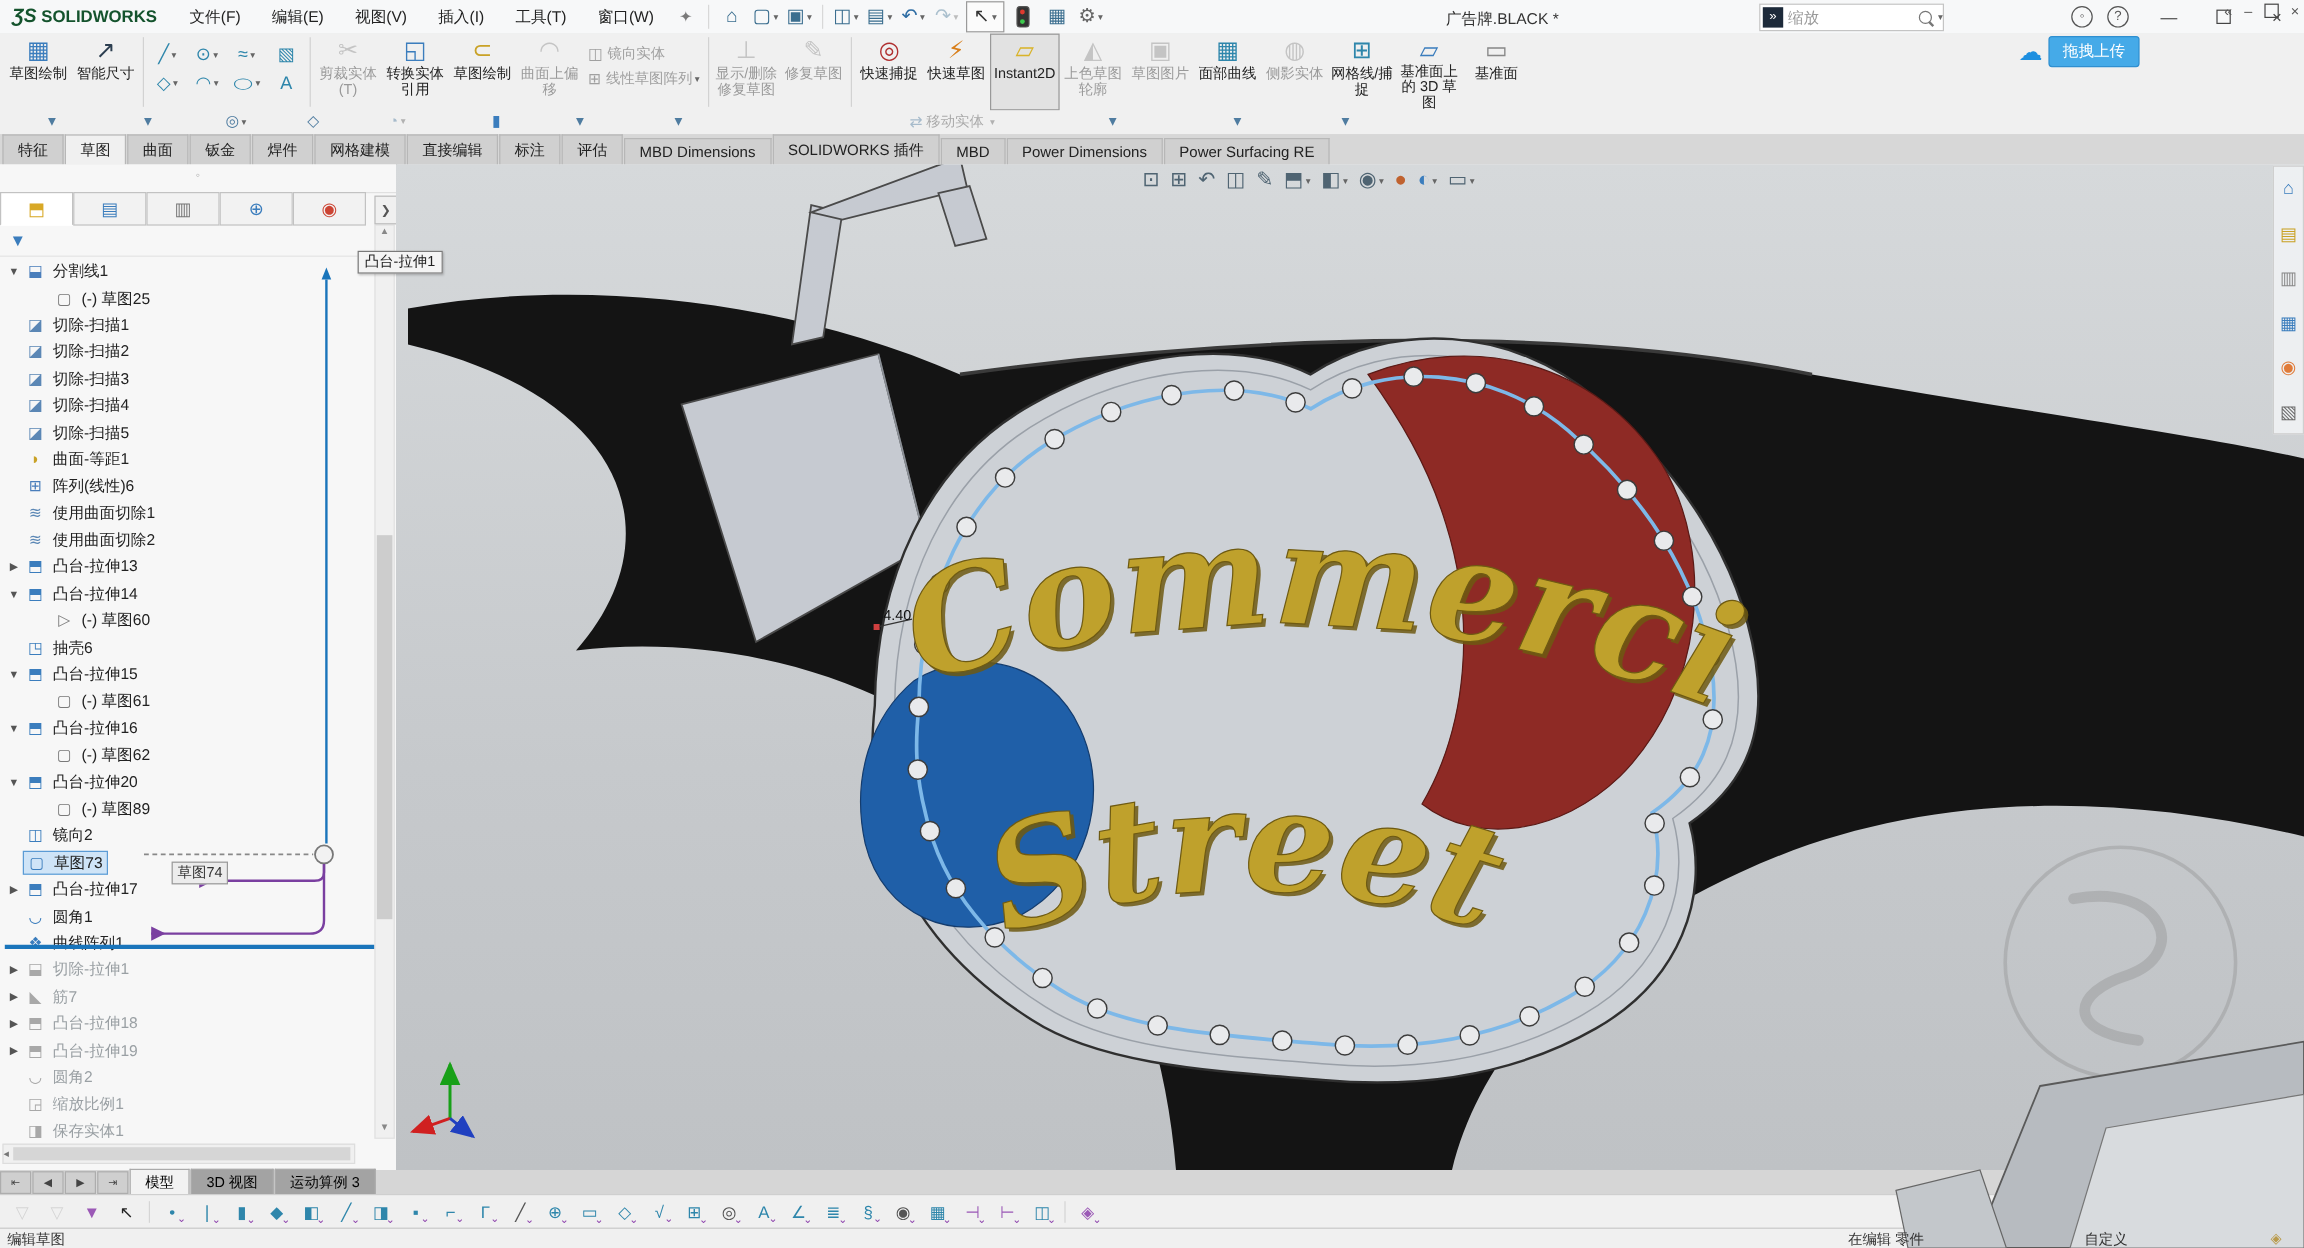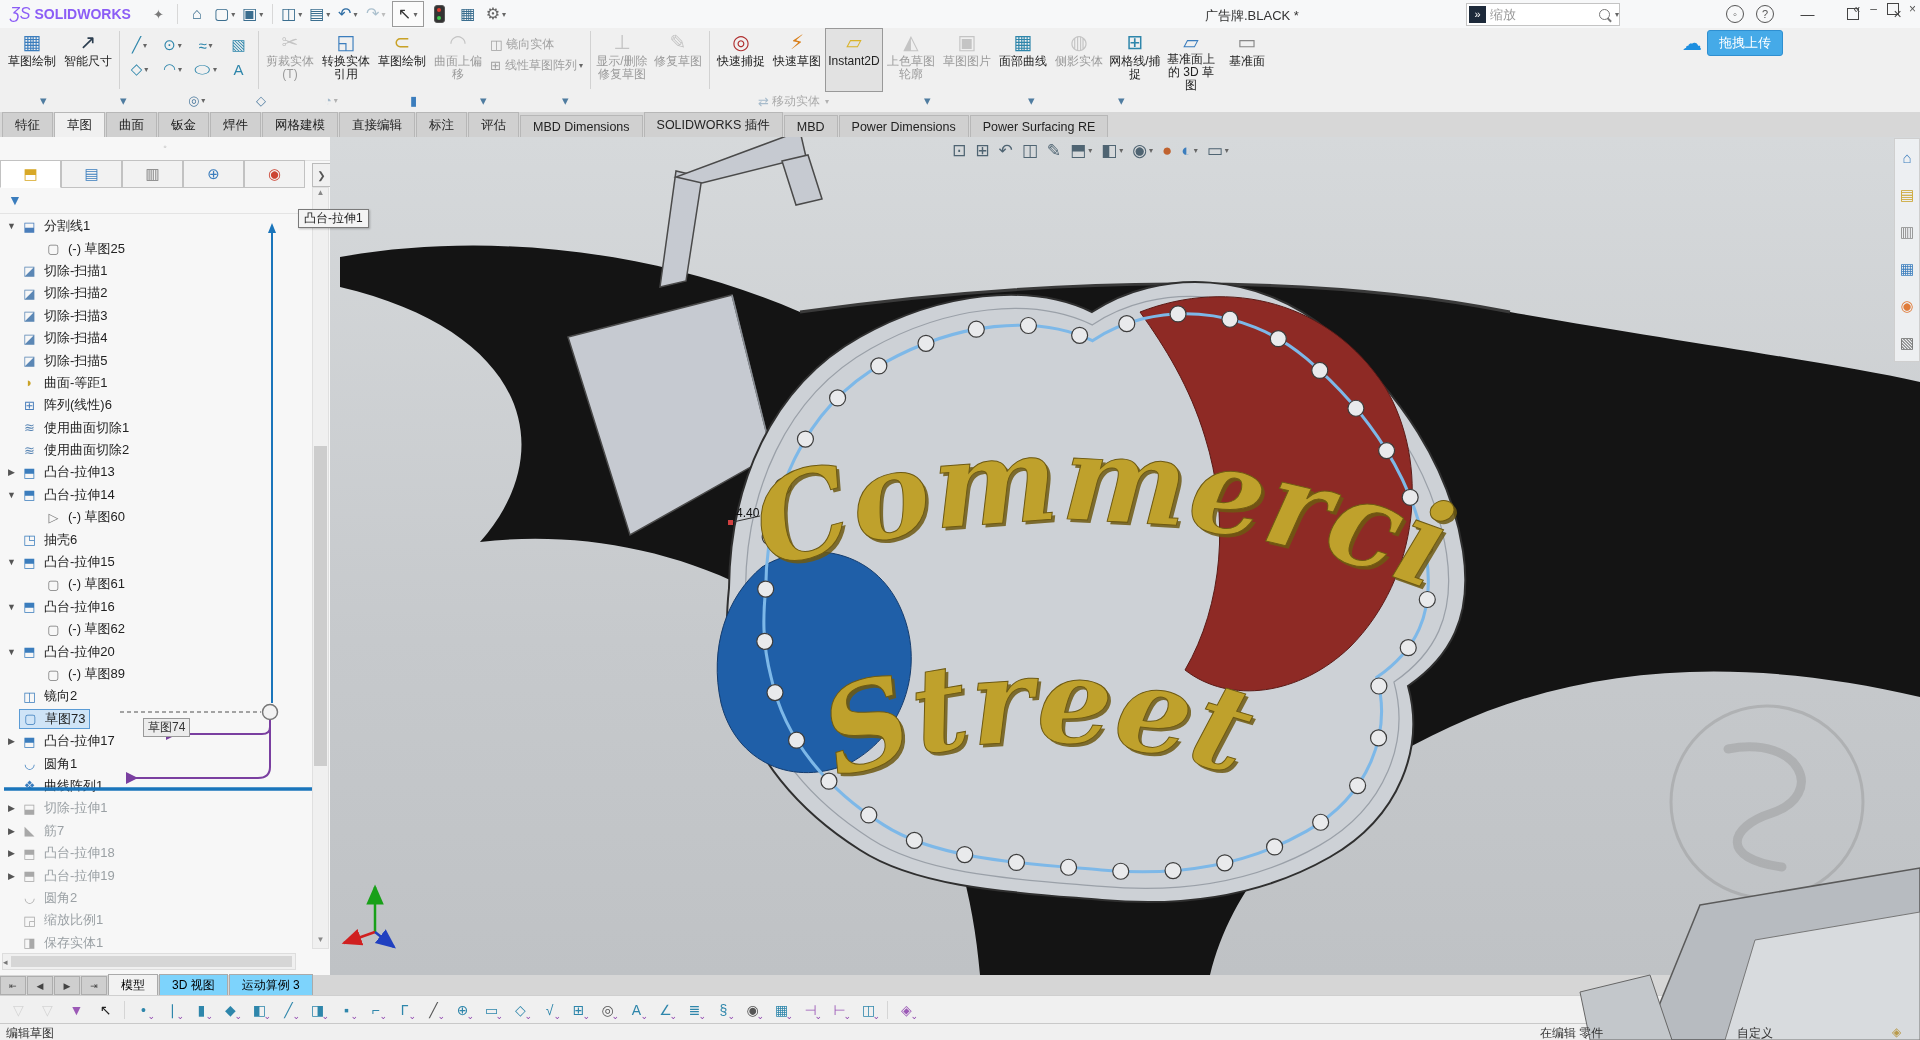--- a/index.html
+++ b/index.html
@@ -2,21 +2,21 @@
 <html><head>
 <meta charset="utf-8">
 <style>
   html,body{margin:0;padding:0;background:#888;}
   #app{position:relative;width:1920px;height:1040px;overflow:hidden;
        font-family:"Liberation Sans","DejaVu Sans",sans-serif;background:#f0f0f0;
        -webkit-user-select:none;user-select:none;}
   
   .menubar{position:absolute;left:0;top:0;right:0;height:28px;background:#f7f8f9;
            border-bottom:1px solid #e3e3e3;display:flex;align-items:center;}
-  .brand{color:#8b5cf6;font-weight:normal;font-size:14px;margin:0 14px 0 10px;white-space:nowrap;text-align:right;}
+  .brand{color:#14532d;font-weight:bold;font-size:14px;margin:0 14px 0 10px;white-space:nowrap;text-align:right;}
   .brand i{font-style:italic;margin-right:4px;font-size:16px;}
   .menu-item{font-size:13px;color:#222;padding:0 13px;height:28px;line-height:28px;cursor:default;}
   .pin{color:#7a7a7a;font-size:13px;padding:0 8px;}
   .qsep{width:1px;height:20px;background:#d8d8d8;margin:0 5px;}
   .qbtn{display:flex;align-items:center;justify-content:center;min-width:24px;height:24px;
         margin:0 2px;color:#3b6e8f;}
   .qbtn .g{font-size:16px;line-height:16px;}
   .qbtn.dis{opacity:.4;}
   .qbtn.boxed{border:1px solid #9a9a9a;background:#fbfbfb;padding:0 3px;}
   .dd{font-size:8px;color:#666;margin-left:2px;}
@@ -100,21 +100,21 @@
   .tpbtn{height:37px;display:flex;align-items:center;font-size:15px;}
   .tooltip{position:absolute;left:298px;top:209px;background:#f4f4f4;border:1px solid #7a7a7a;
            font-size:12px;color:#222;padding:0 5px;line-height:17px;z-index:30;box-shadow:1px 1px 2px rgba(0,0,0,.25);}
   .upload{position:absolute;left:1682px;top:30px;display:flex;align-items:center;gap:5px;z-index:30;}
   .cloud{color:#1d8fe0;font-size:20px;}
   .upload-badge{background:#45aae8;border:1px solid #2f8fd0;color:#fff;font-size:13px;padding:3px 11px;border-radius:3px;}
   
   .bottomtabs{position:absolute;left:0;top:975px;right:0;height:20px;background:#d6d6d6;display:flex;align-items:flex-end;}
   .navbtn{width:24px;height:17px;border:1px solid #adadad;background:#cfcfcf;font-size:9px;color:#444;
           display:flex;align-items:center;justify-content:center;margin-right:1px;}
-  .btab{font-size:12px;padding:2px 12px 1px 12px;border:1px solid #aaa;border-bottom:none;background:#7dd3fc;margin-right:1px;white-space:nowrap;}
+  .btab{font-size:12px;padding:2px 12px 1px 12px;border:1px solid #aaa;border-bottom:none;background:#a3a3a3;margin-right:1px;white-space:nowrap;}
   .btab.active{background:#f2f2f2;}
   .snapbar{position:absolute;left:0;top:995px;right:0;height:28px;background:#f0f0f0;border-top:1px solid #cfcfcf;
            display:flex;align-items:center;padding-left:4px;}
   .snapbtn{width:29px;text-align:center;font-size:14px;position:relative;flex:none;}
   .snapbtn.mk::after{content:"⌄";position:absolute;right:3px;bottom:-3px;color:#8e44ad;font-size:9px;}
   .snapbtn.dis{opacity:.4;}
   .ssep{width:1px;height:18px;background:#d5d5d5;margin:0 4px;flex:none;}
   .statusbar{position:absolute;left:0;top:1023px;right:0;height:17px;background:#f0f0f0;border-top:1px solid #c9c9c9;
              font-size:12px;color:#333;}
   .st-left{position:absolute;left:6px;top:1px;}
@@ -130,20 +130,28 @@
        color:#8d939b;letter-spacing:1px;white-space:nowrap;}
   .cornersvg{position:absolute;left:1560px;top:860px;z-index:55;}
 </style>
 </head>
 <body>
 
 <div id="app">
 
   <div class="menubar">
     <span class="brand"><i>ƷS</i><b>SOLIDWORKS</b></span>
+    <span id="menus" style="display: flex;">
+        <span class="menu-item">文件(F)</span>
+        <span class="menu-item">编辑(E)</span>
+        <span class="menu-item">视图(V)</span>
+        <span class="menu-item">插入(I)</span>
+        <span class="menu-item">工具(T)</span>
+        <span class="menu-item">窗口(W)</span>
+      </span>
     <span class="pin">✦</span>
     <span class="qsep"></span>
     <span id="qt" style="display:flex;align-items:center">
         <span class="qbtn">
           <span class="g">⌂</span>
         </span>
         <span class="qbtn">
           <span class="g">▢</span>
           <span class="dd">▾</span>
         </span>

